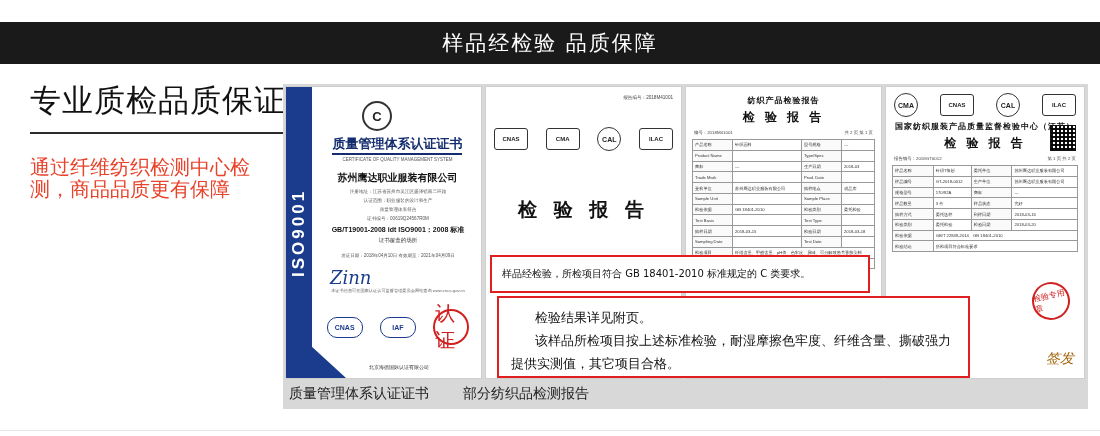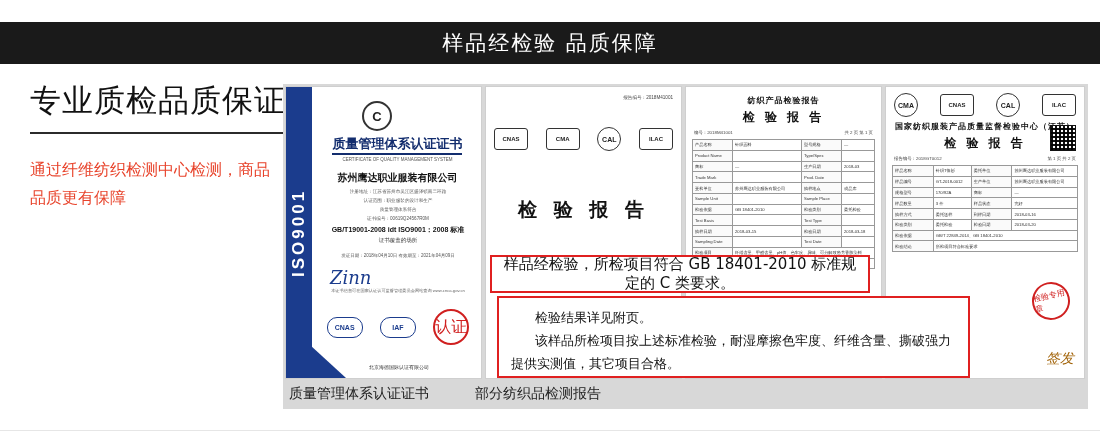--- a/index.html
+++ b/index.html
@@ -51,22 +51,22 @@
     white-space: nowrap;
   }
   .headline-rule {
     margin-top: 10px;
     width: 258px;
     height: 2px;
     background: #2b2b2b;
   }
   .sub-text {
     margin-top: 22px;
-    font-size: 16px;
-    line-height: 28px;
+    font-size: 20px;
+    line-height: 22px;
     color: #e8432b;
     font-family: "DejaVu Sans", "Liberation Sans", sans-serif;
     width: 244px;
   }
 
   
   .panel {
     position: absolute;
     left: 283px;
     top: 84px;
@@ -188,21 +188,21 @@
     position: absolute; left: 32px; top: 222px; width: 160px;
     display: flex; align-items: center; justify-content: space-around;
   }
   .c1-badge {
     width: 34px; height: 19px; border: 1.5px solid #1b3c8d; border-radius: 10px;
     font-size: 7px; color: #1b3c8d; display: flex; align-items: center;
     justify-content: center; font-weight: bold;
   }
   .c1-stamp {
     width: 32px; height: 32px; border-radius: 50%; border: 2px solid #d02020;
-    color: #d02020; font-size: 16px; display: flex; align-items: center;
+    color: #d02020; font-size: 20px; display: flex; align-items: center;
     justify-content: center;
   }
   .c1-bottomtext {
     position: absolute; left: 30px; bottom: 8px; width: 166px;
     text-align: center; font-size: 5px; color: #333;
   }
 
   
   .c2-head {
     position: absolute; left: 8px; top: 8px; right: 8px;
@@ -285,21 +285,21 @@
     position: absolute;
     border: 2px solid #e02020;
     background: #ffffff;
     box-sizing: border-box;
     color: #111;
     font-family: "DejaVu Sans", "Liberation Sans", sans-serif;
   }
   .callout-1 {
     left: 490px; top: 255px; width: 380px; height: 38px;
     display: flex; align-items: center; padding: 0 10px;
-    font-size: 15px;
+    font-size: 10px;
     text-align: center;
   }
   .callout-2 {
     left: 497px; top: 296px; width: 473px; height: 82px;
     padding: 8px 12px; font-size: 13px; line-height: 23px;
   }
   .callout-2 .indent { text-indent: 24px; }
 
   
   .caption-bar {
@@ -307,21 +307,21 @@
     left: 283px; top: 379px; width: 805px; height: 30px;
     background: #d8d8d8;
     display: flex; align-items: center;
     padding-left: 6px;
     box-sizing: border-box;
   }
   .caption-item {
     font-size: 14px; color: #222;
     font-family: "DejaVu Sans", "Liberation Sans", sans-serif;
   }
-  .caption-item.second { margin-left: 46px; }
+  .caption-item.second { margin-left: 34px; }
 
   .footer-rule {
     position: absolute; left: 0; top: 430px; width: 1100px; height: 1px;
     background: #e6e6e6;
   }
 </style>
 </head>
 <body>
 
 <div class="banner">

